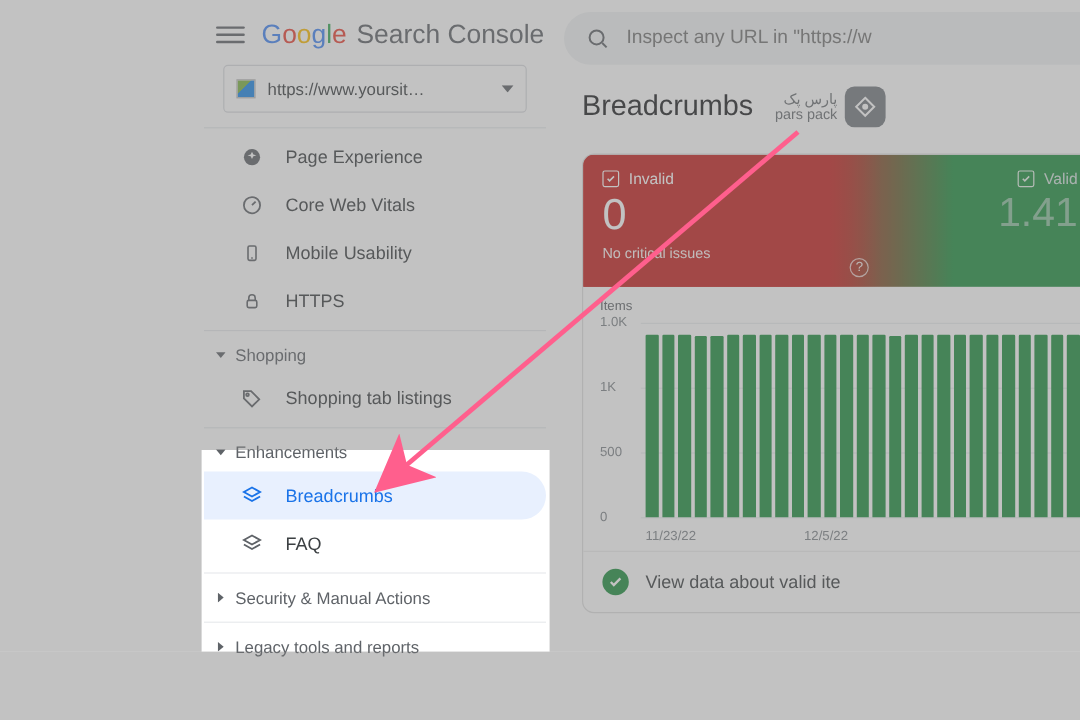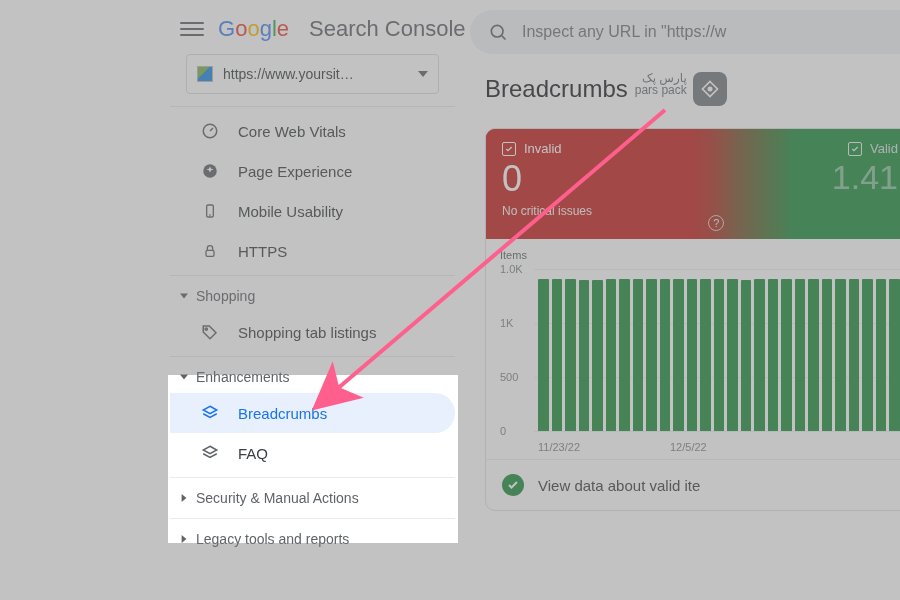--- a/index.html
+++ b/index.html
@@ -33,21 +33,21 @@
   }
   .hamburger {
     width: 24px; height: 24px;
     display: flex; flex-direction: column; justify-content: center; gap: 4px;
     margin-right: 14px;
     cursor: pointer;
   }
   .hamburger span { display:block; height:2px; background:#5f6368; border-radius:1px; }
   .logo { display:flex; align-items:baseline; font-size:22px; }
   .g-blue{color:#4285F4;} .g-red{color:#EA4335;} .g-yellow{color:#FBBC05;} .g-green{color:#34A853;}
-  .logo .product { color:#5f6368; margin-left:20px; font-weight:400; font-size:22px; }
+  .logo .product { color:#5f6368; margin-left:8px; font-weight:400; font-size:22px; }
 
   .search-pill {
     position:absolute;
     left: 300px;
     top: 10px;
     right: -30px;
     height: 44px;
     background: #f1f3f4;
     border-radius: 22px;
     display:flex;
@@ -116,21 +116,21 @@
 
   
   .main {
     position:absolute;
     left:285px; top:58px; right:0; bottom:0;
     padding: 14px 0 0 30px;
   }
   .main-title-row{ display:flex; align-items:center; }
   .page-title{ font-size:24px; color:#202124; font-weight:400; }
   .brand-badge{
-    display:flex; align-items:flex-start; margin-left:7px;
+    display:flex; align-items:center; margin-left:18px;
   }
   .brand-badge .txt{ font-size:12px; color:#6b6f73; line-height:1; text-align:right; margin-right:6px;}
   .brand-badge .diamond{
     width:34px;height:34px;border-radius:8px;background:#757a80;
     display:flex;align-items:center;justify-content:center;color:#fff;
   }
 
   .card{
     margin-top:22px;
     width: 430px;
@@ -247,35 +247,35 @@
           <svg width="10" height="6" viewBox="0 0 10 6">
               <path d="M0 0l5 6 5-6z" fill="#5f6368"></path>
             </svg>
         </span>
       </div>
 
       <div class="section-hr"></div>
 
       <div class="nav-item">
         <span class="icon">
+          <svg width="18" height="18" viewBox="0 0 24 24" fill="#5f6368">
+              <circle cx="12" cy="12" r="9"></circle>
+              <path d="M12 6l1.5 3L17 10l-3.5 1L12 14l-1.5-3L7 10l3.5-1z" fill="#fff"></path>
+            </svg>
+        </span>
+        <span>Page Experience</span>
+      </div>
+      <div class="nav-item">
+        <span class="icon">
           <svg width="18" height="18" viewBox="0 0 24 24" fill="none" stroke="#5f6368" stroke-width="2">
               <circle cx="12" cy="12" r="9"></circle>
               <path d="M12 12l4-4"></path>
             </svg>
         </span>
         <span>Core Web Vitals</span>
-      </div>
-      <div class="nav-item">
-        <span class="icon">
-          <svg width="18" height="18" viewBox="0 0 24 24" fill="#5f6368">
-              <circle cx="12" cy="12" r="9"></circle>
-              <path d="M12 6l1.5 3L17 10l-3.5 1L12 14l-1.5-3L7 10l3.5-1z" fill="#fff"></path>
-            </svg>
-        </span>
-        <span>Page Experience</span>
       </div>
       <div class="nav-item">
         <span class="icon">
           <svg width="16" height="18" viewBox="0 0 24 24" fill="none" stroke="#5f6368" stroke-width="2">
               <rect x="7" y="3" width="10" height="18" rx="2"></rect>
               <line x1="11" y1="18" x2="13" y2="18"></line>
             </svg>
         </span>
         <span>Mobile Usability</span>
       </div>

